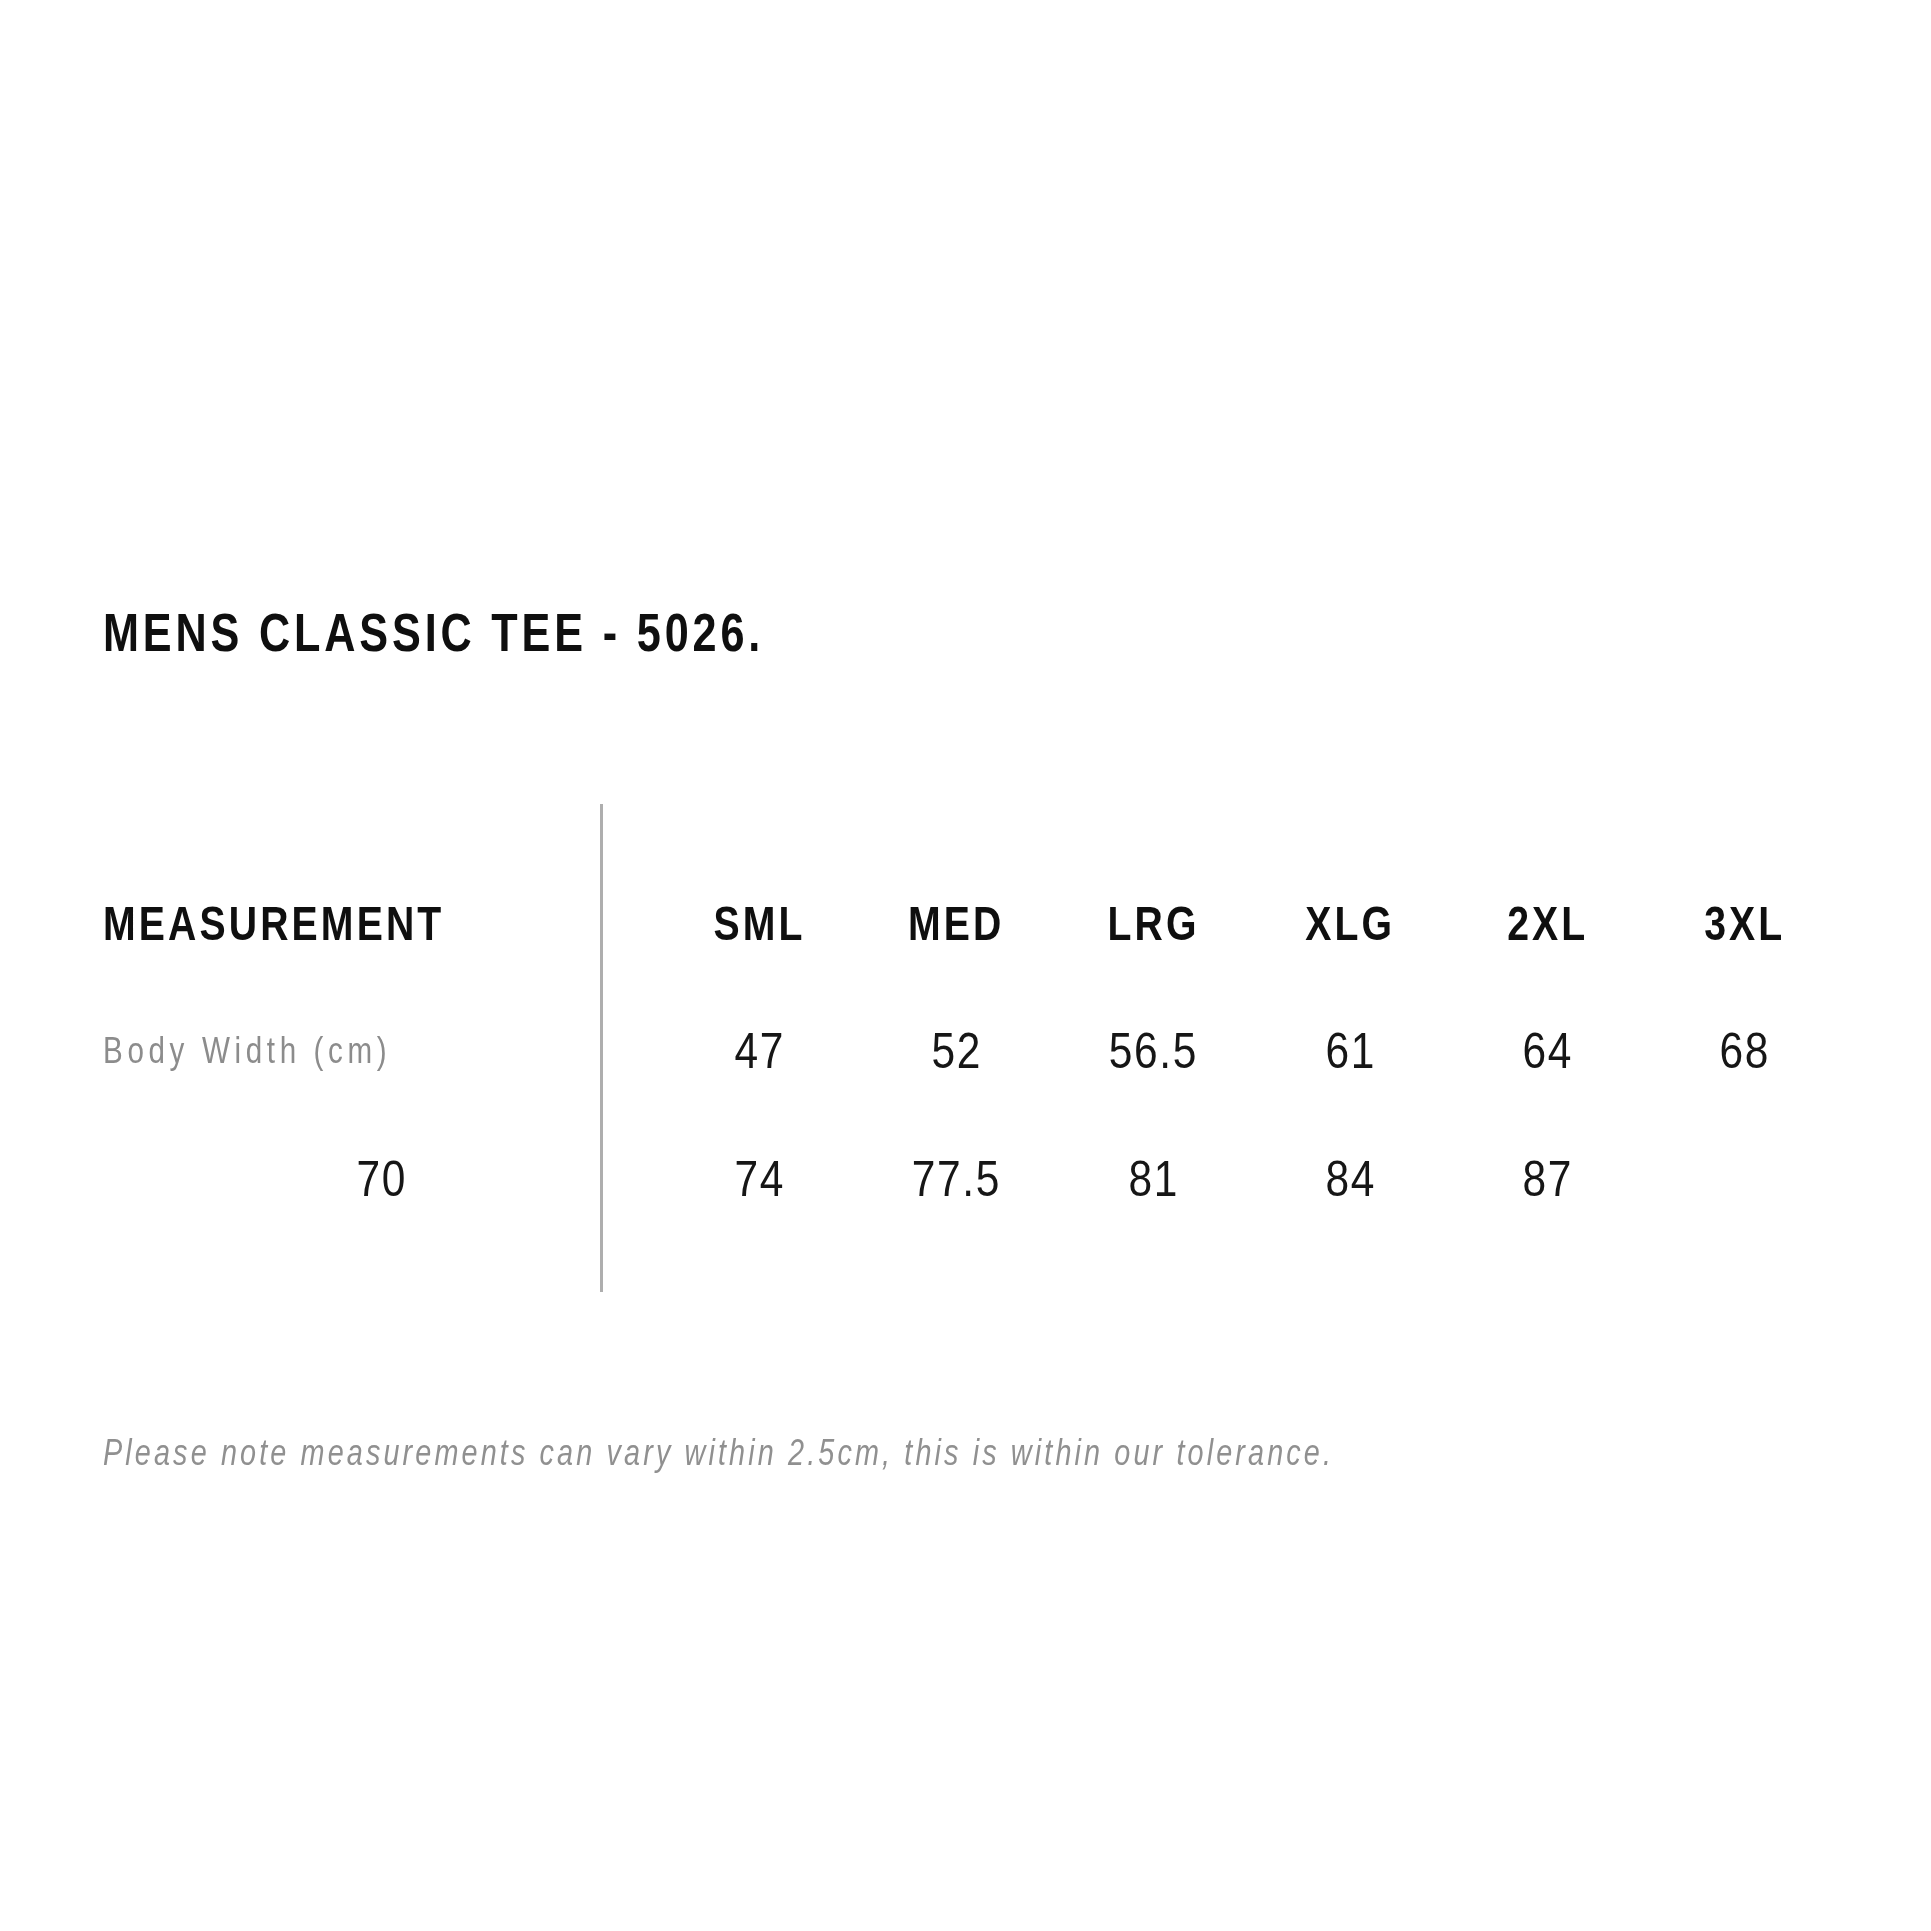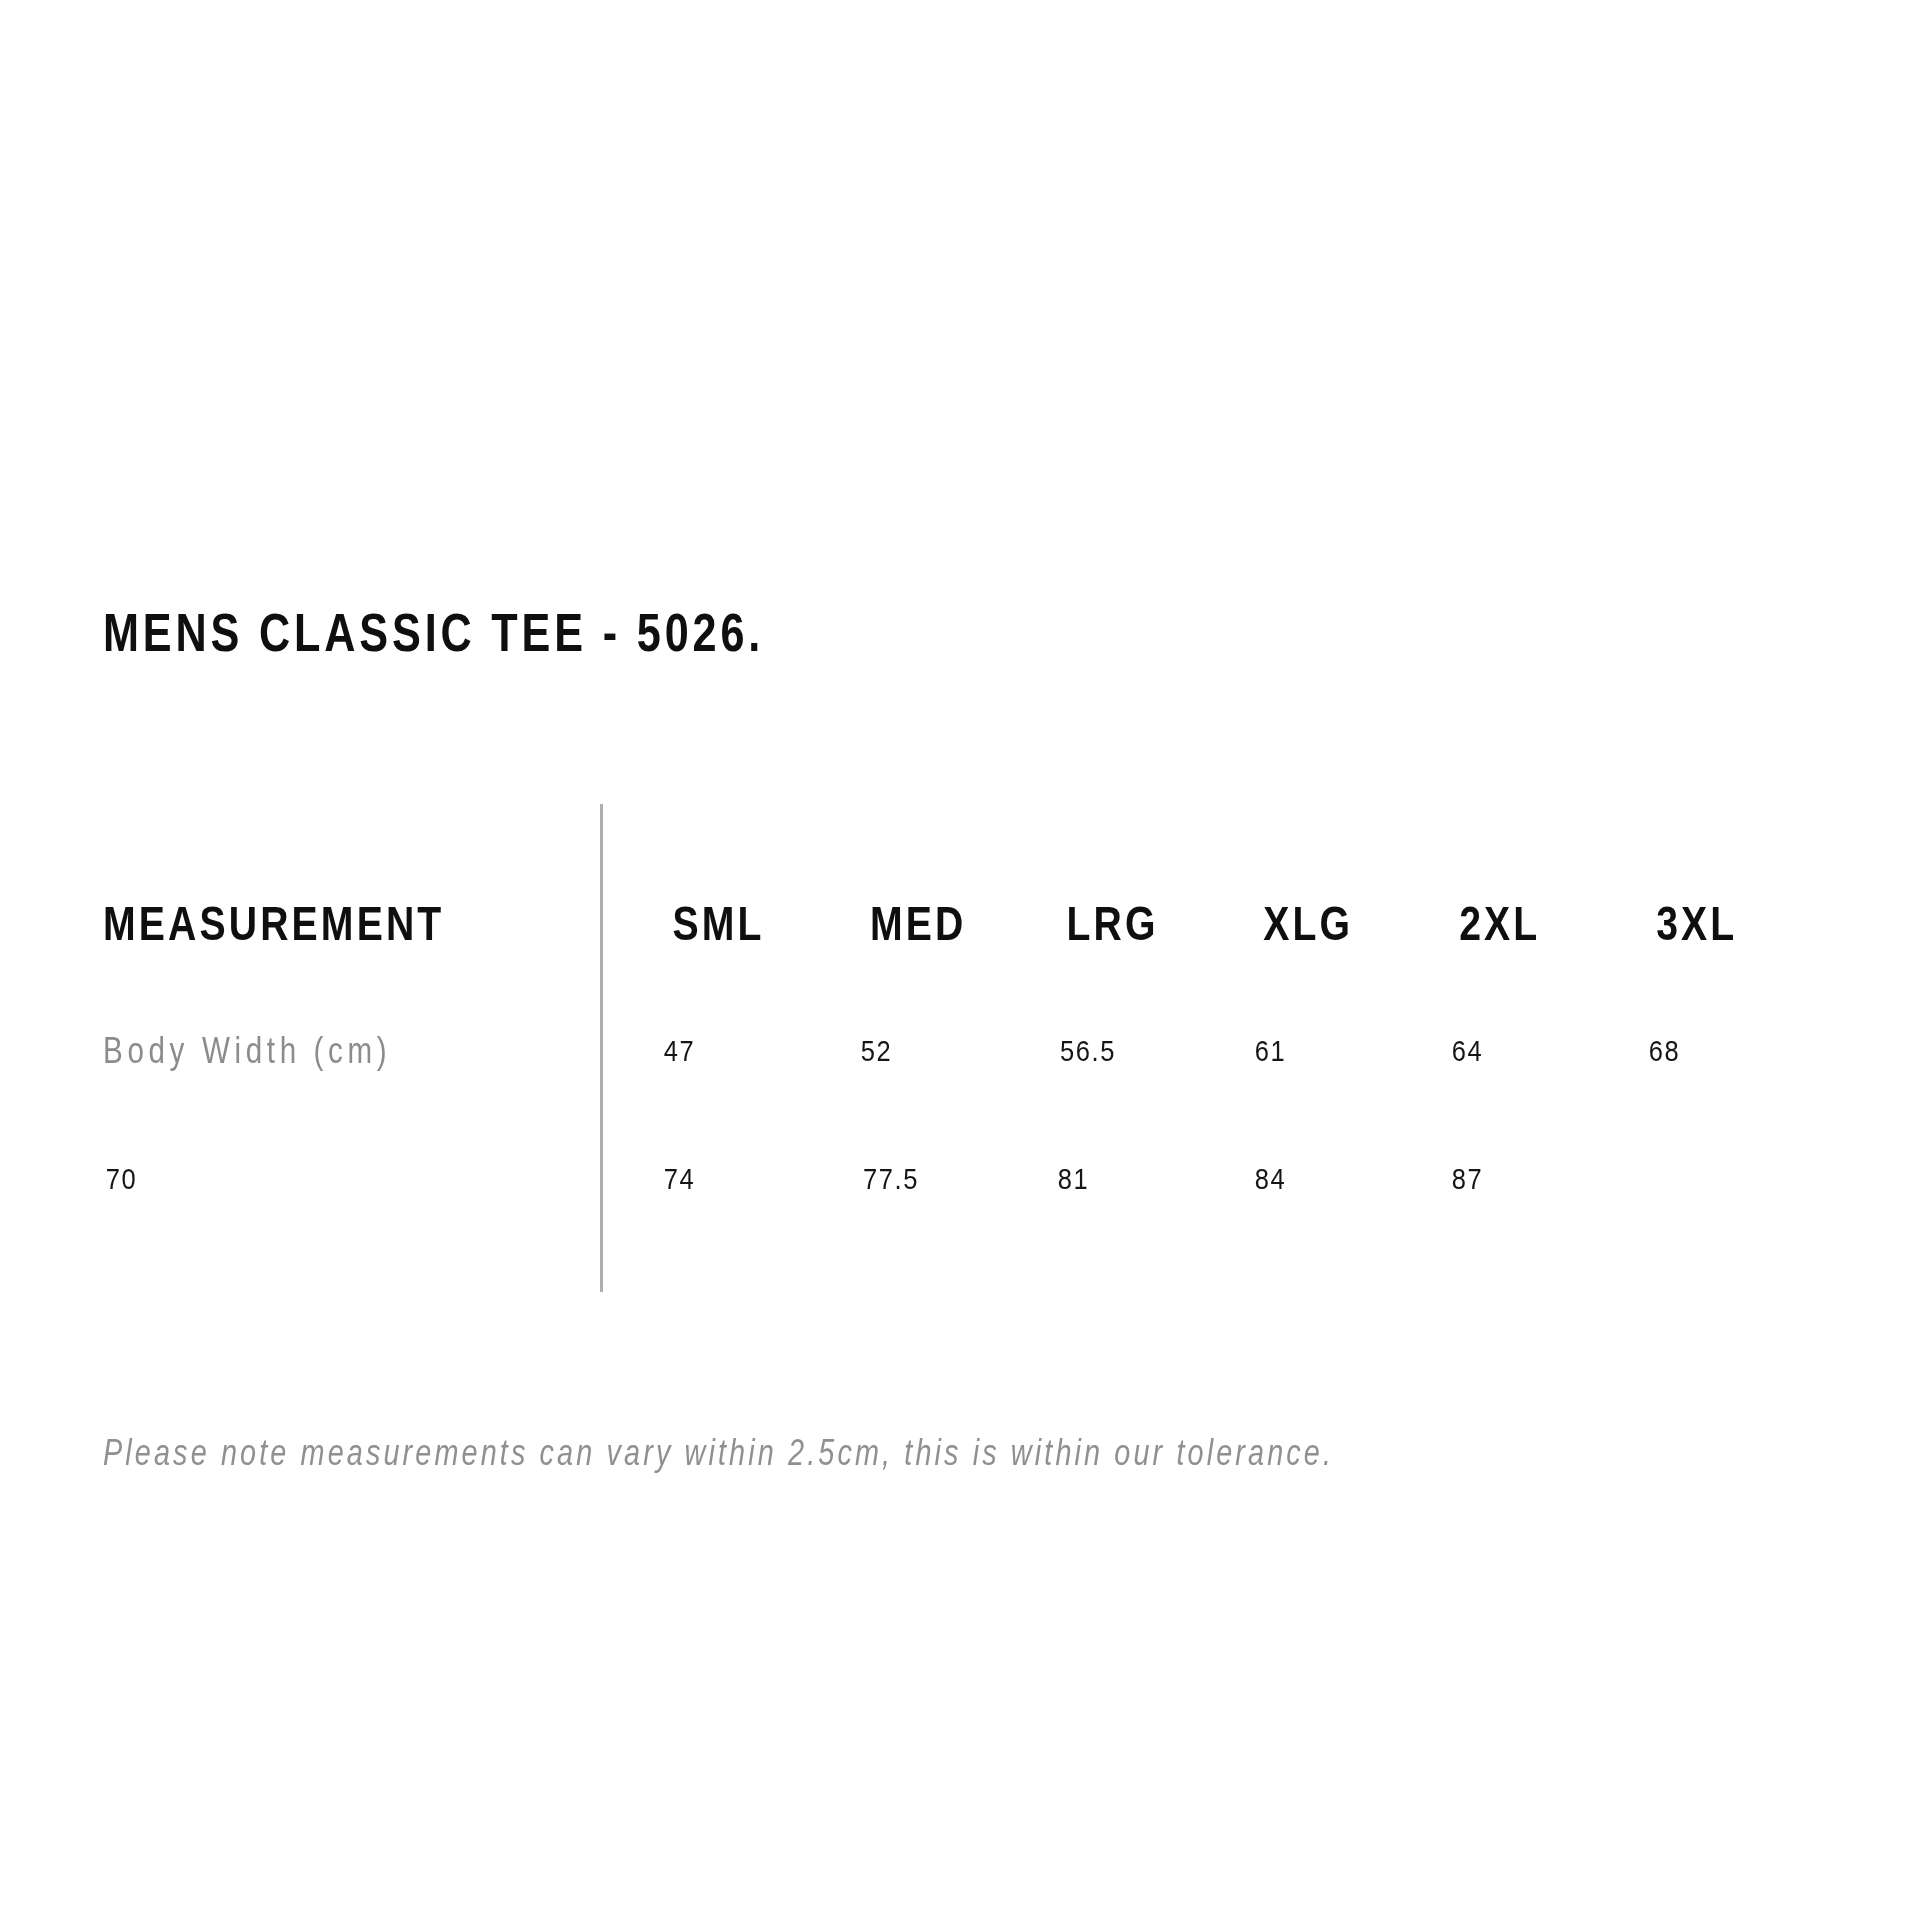--- a/index.html
+++ b/index.html
@@ -32,21 +32,21 @@
     left: 103px;
     top: 859px;
     display: grid;
     grid-template-columns: 558px repeat(6, 197px);
     grid-auto-rows: 128px;
     align-items: center;
   }
   .cell {
     white-space: nowrap;
   }
-  .cell.center { }
+  .cell.center { text-align: center; }
   .cell.left   { text-align: left; }
   .cx {
     display: inline-block;
     white-space: nowrap;
     transform: scaleX(0.80);
     transform-origin: center center;
   }
   .cell.left .cx { transform-origin: left center; }
   .hdr {
     font-size: 49px;
@@ -54,21 +54,21 @@
     color: #0f0f0f;
     letter-spacing: 3.9px;
   }
   .rowlabel {
     font-size: 37px;
     font-weight: normal;
     color: #8c8c8c;
     letter-spacing: 5.8px;
   }
   .val {
-    font-size: 30px;
+    font-size: 50px;
     font-weight: normal;
     color: #161616;
     letter-spacing: 1.9px;
   }
   .val .cx { transform: scaleX(0.85); }
   .divider {
     position: absolute;
     left: 600px;
     top: 804px;
     width: 2.9px;

